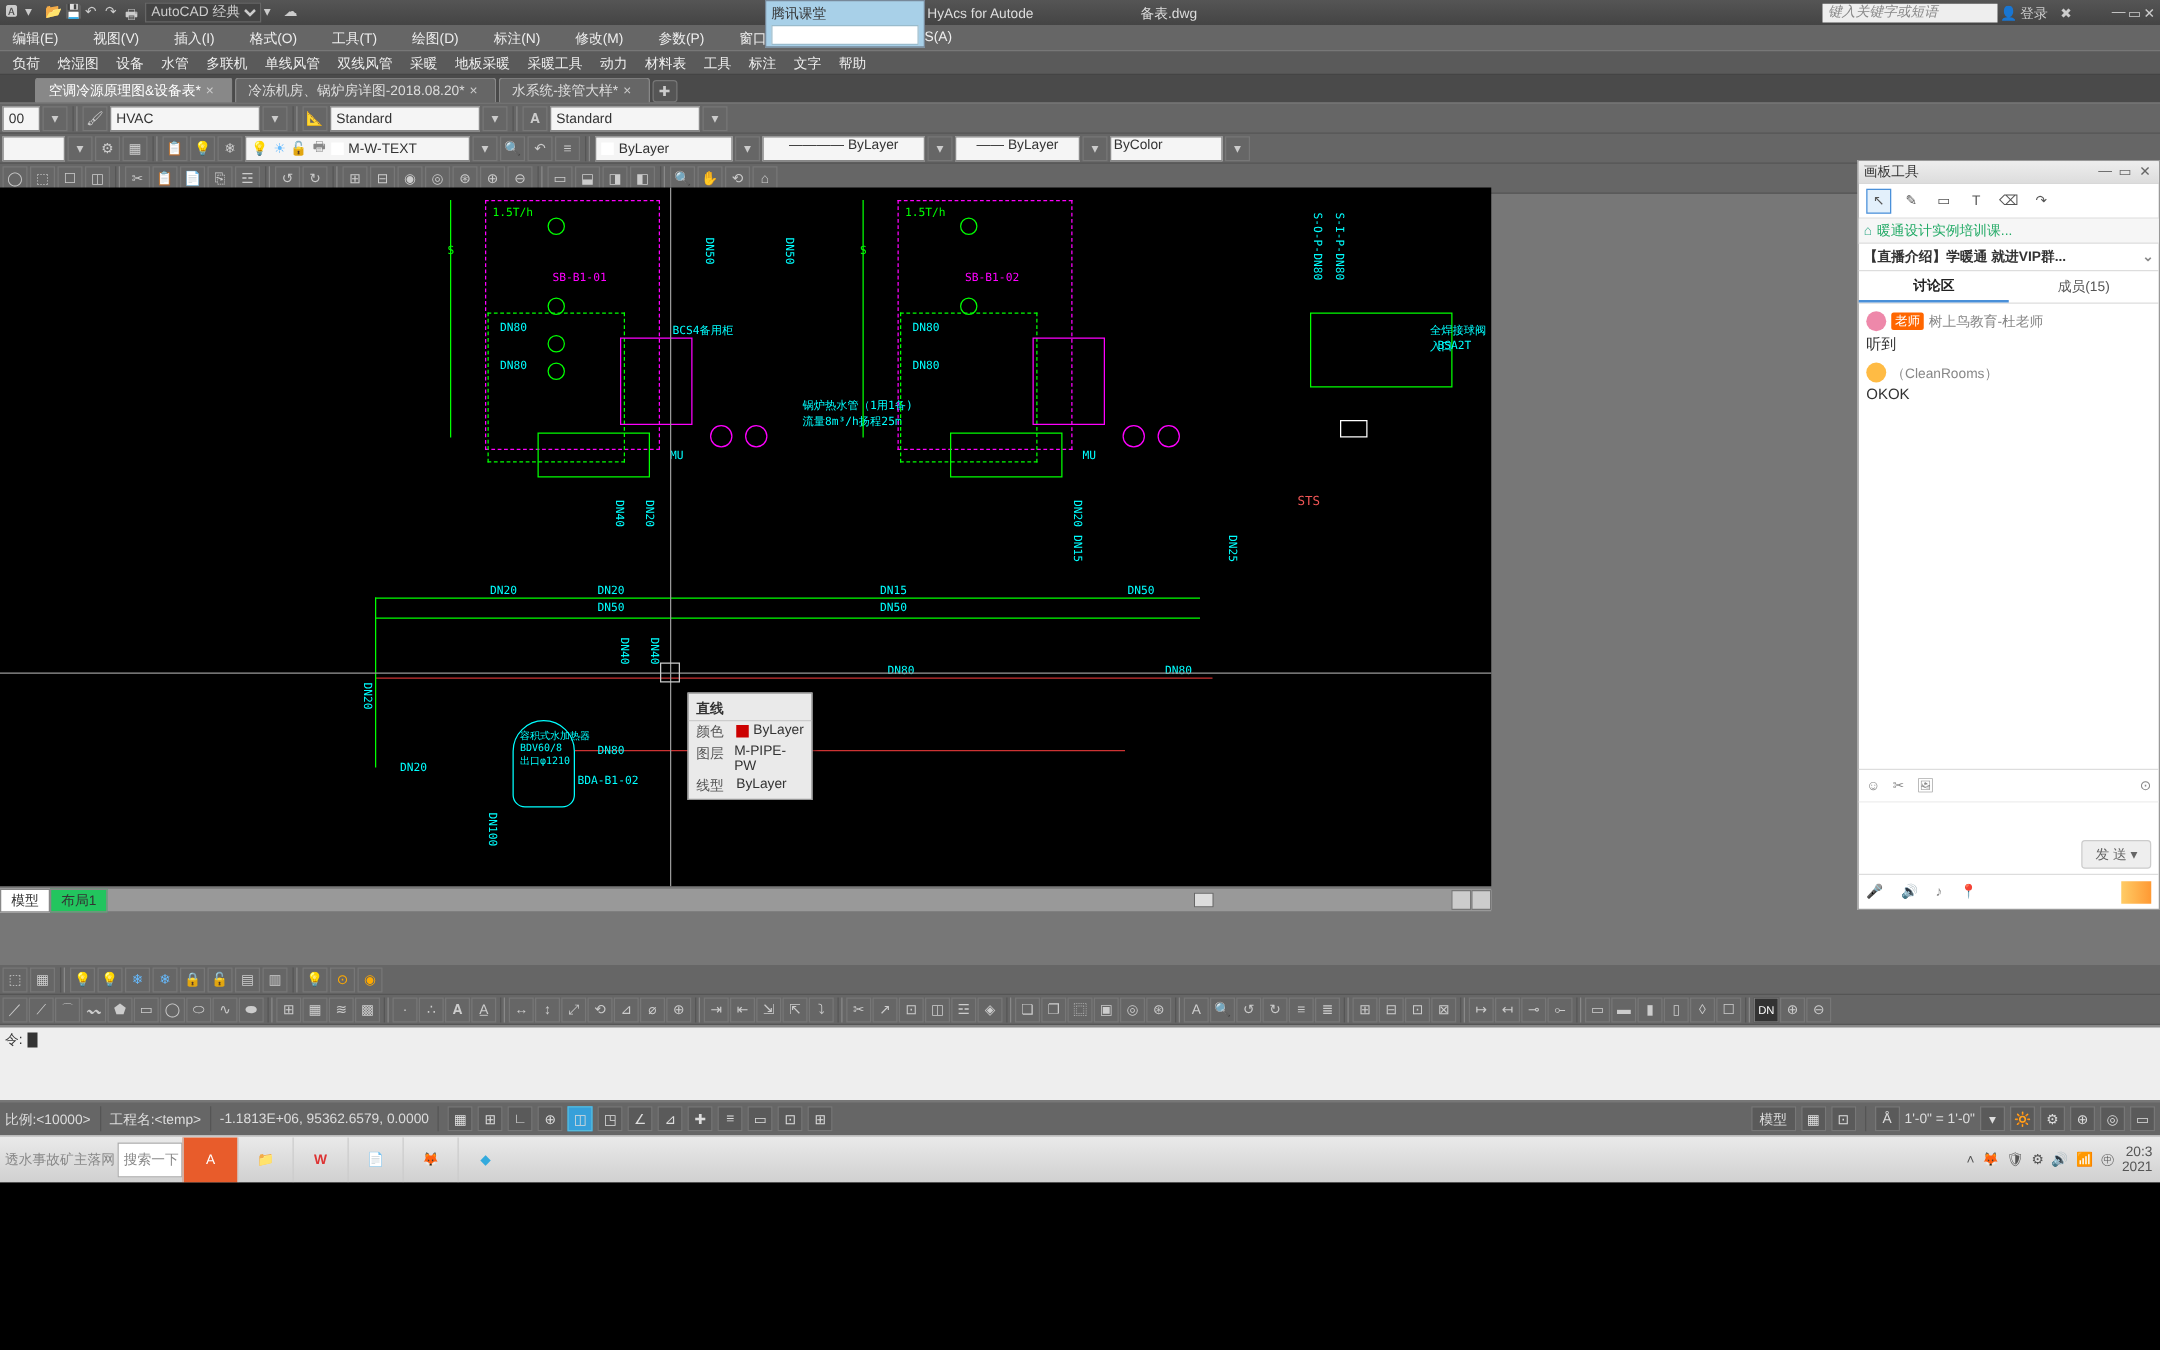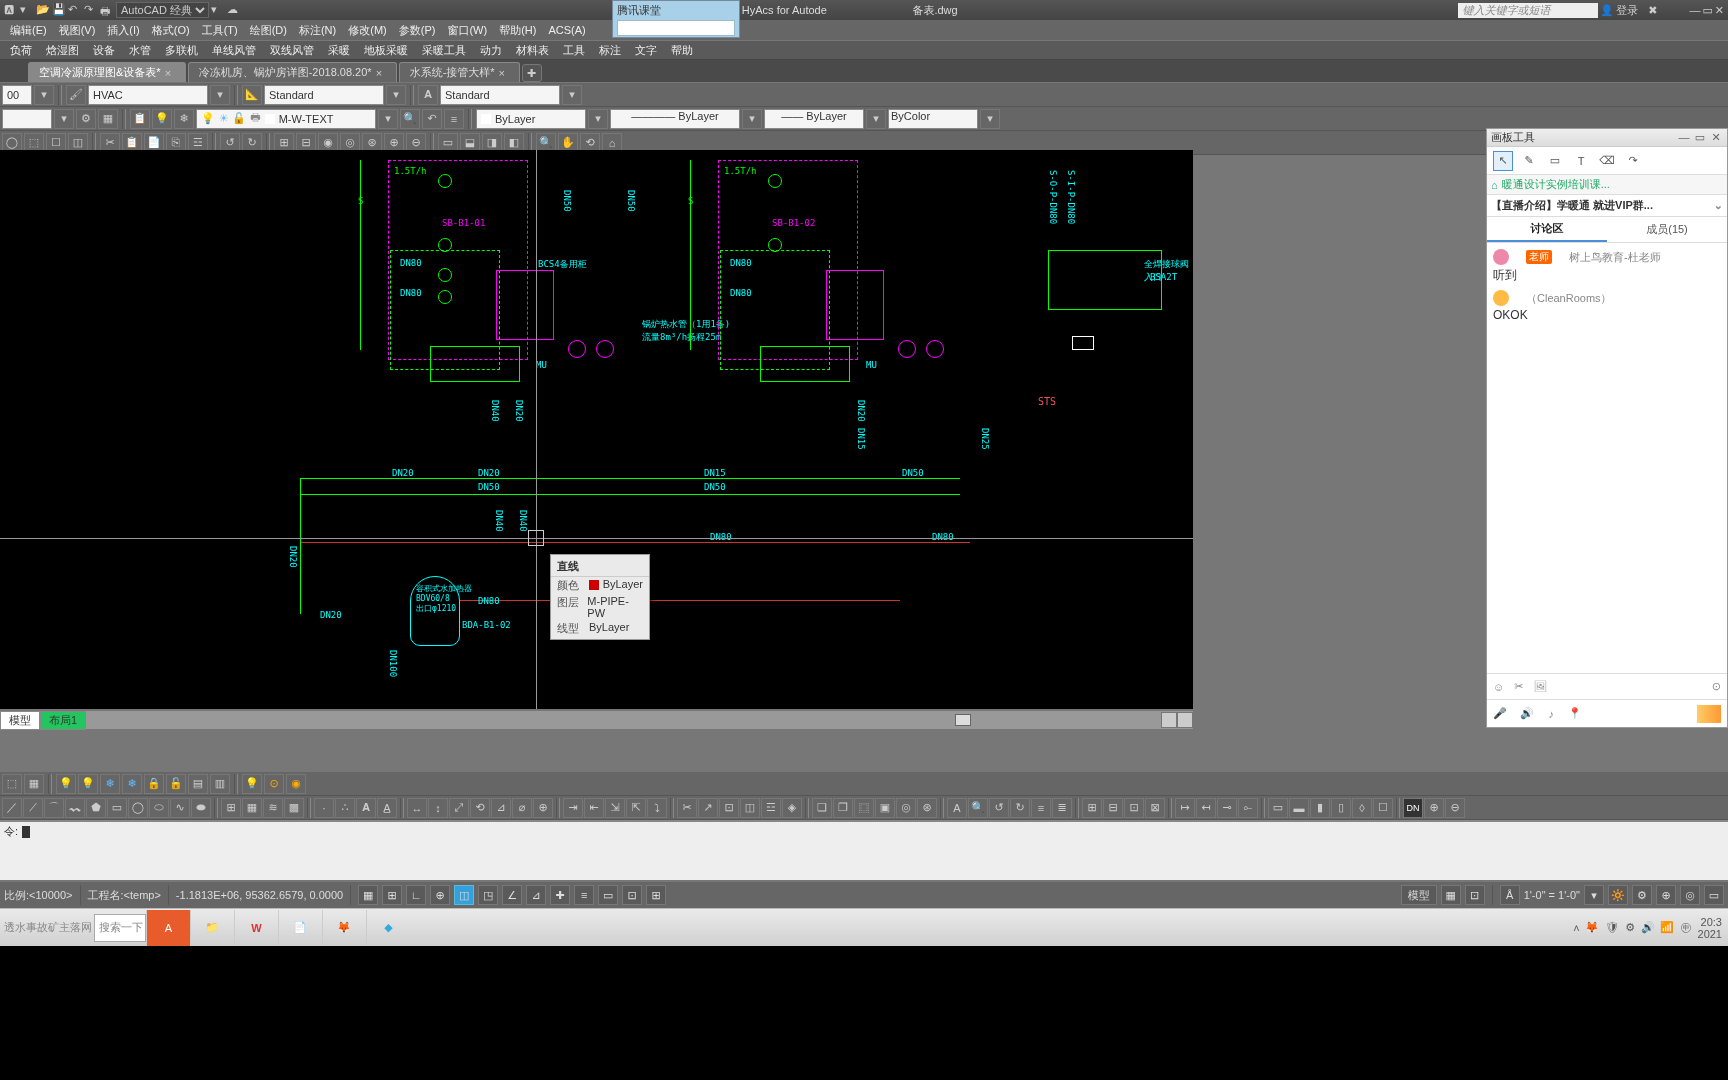--- a/index.html
+++ b/index.html
@@ -3,21 +3,21 @@
 <meta charset="utf-8">
 <style>
 * { margin:0; padding:0; box-sizing:border-box; font-family:"Microsoft YaHei",SimSun,sans-serif; font-size:11px; }
 body { background:#777; color:#ccc; width:1728px; height:1080px; overflow:hidden; position:relative; }
 .titlebar { height:20px; background:linear-gradient(#555,#444); display:flex; align-items:center; padding:0 4px; gap:2px;}
 .titlebar .tb-icon { width:14px; height:14px; display:inline-block; }
 .titlebar select { height:16px; background:#444; color:#ccc; border:1px solid #666; font-size:11px;}
 .titlebar .spacer { flex:1; text-align:center; color:#ddd;}
 .titlebar .search { width:140px; height:15px; background:#eee; color:#888; padding:0 4px; line-height:15px; font-style:italic;}
 .tencent-banner { position:absolute; top:0; left:612px; width:128px; height:38px; background:#a8d0e8; border:1px solid #789; color:#333; padding:2px 4px; z-index:20;}
-.menubar { height:20px; background:#666; display:flex; align-items:center; padding:0 6px; gap:4px; color:#eee;}
+.menubar { height:20px; background:#666; display:flex; align-items:center; padding:0 6px; gap:20px; color:#eee;}
 .menubar span { padding:2px 4px; cursor:default;}
 .ribbonbar { height:20px; background:#5a5a5a; display:flex; align-items:center; padding:0 6px; gap:6px; color:#eee; border-top:1px solid #777; border-bottom:1px solid #444;}
 .ribbonbar span { padding:2px 4px;}
 .tabs { height:22px; background:#4a4a4a; display:flex; align-items:flex-end; padding-left:28px; gap:0;}
 .tab { height:20px; padding:2px 10px; background:#666; color:#ddd; border:1px solid #888; border-bottom:none; border-radius:3px 3px 0 0; margin-right:2px; display:flex; align-items:center; gap:4px;}
 .tab.active { background:#888; color:#fff;}
 .tab .close { width:10px; color:#ccc;}
 .tab-add { width:20px; height:18px; background:#555; border:1px solid #777; border-radius:3px; display:flex; align-items:center; justify-content:center; color:#ccc;}
 .toolbars { background:#666; border-top:1px solid #777;}
 .tbrow { height:24px; display:flex; align-items:center; padding:0 2px; gap:2px; border-bottom:1px solid #555;}
@@ -88,21 +88,21 @@
 .side-tools .st.sel { border:1px solid #4a90d9; background:#e3f0fb;}
 .side-crumb { height:20px; background:#f6f6f6; border-bottom:1px solid #ddd; display:flex; align-items:center; padding:0 4px; font-size:11px; color:#2a6;}
 .side-crumb .home { color:#3a8; margin-right:4px;}
 .side-banner { height:22px; border-bottom:1px solid #ddd; display:flex; align-items:center; padding:0 4px; font-size:12px; font-weight:bold;}
 .side-banner .chev { margin-left:auto; color:#888;}
 .side-tabs { height:26px; display:flex; border-bottom:1px solid #ddd;}
 .side-tabs .stab { flex:1; display:flex; align-items:center; justify-content:center; color:#555;}
 .side-tabs .stab.active { border-bottom:2px solid #4a90d9; color:#222; font-weight:bold;}
 .chat { flex:1; overflow:auto; padding:6px;}
 .chat .msg { margin-bottom:6px;}
-.chat .msg .who { display:flex; align-items:center; gap:17px; color:#888; font-size:11px;}
+.chat .msg .who { display:flex; align-items:center; gap:4px; color:#888; font-size:11px;}
 .chat .msg .avatar { width:16px; height:16px; border-radius:50%; background:#e8a; display:inline-block;}
 .chat .msg .avatar.a2 { background:#fb4;}
 .chat .msg .tag { background:#f60; color:#fff; border-radius:2px; padding:0 3px; font-size:10px;}
 .chat .msg .body { color:#333; font-size:12px; margin-top:2px;}
 .chat-inputbar { height:26px; border-top:1px solid #ddd; display:flex; align-items:center; padding:0 6px; gap:10px; color:#888;}
 .chat-textrow { height:58px; border-top:1px solid #eee; position:relative;}
 .chat-send { position:absolute; right:6px; bottom:4px; padding:3px 10px; background:#eee; border:1px solid #ccc; border-radius:3px; color:#666;}
 .chat-bottom { height:28px; border-top:1px solid #ddd; display:flex; align-items:center; padding:0 6px; gap:14px; color:#888;}
 .chat-bottom .eq { margin-left:auto; width:24px; height:18px; background:linear-gradient(90deg,#fc6,#f93); display:flex; align-items:flex-end;}
 </style>
@@ -601,20 +601,23 @@
         </div>
       <div class="body">OKOK</div>
     </div>
   </div>
   <div class="chat-inputbar">
     <span>☺</span>
     <span>✂</span>
     <span>🖼</span>
     <span style="margin-left:auto">⊙</span>
   </div>
+  <div class="chat-textrow">
+    <div class="chat-send"><span>发 送</span> ▾</div>
+  </div>
   <div class="chat-bottom">
     <span>🎤</span>
     <span>🔊</span>
     <span>♪</span>
     <span>📍</span>
     <div class="eq"></div>
   </div>
 </div>
 
 </body></html>

